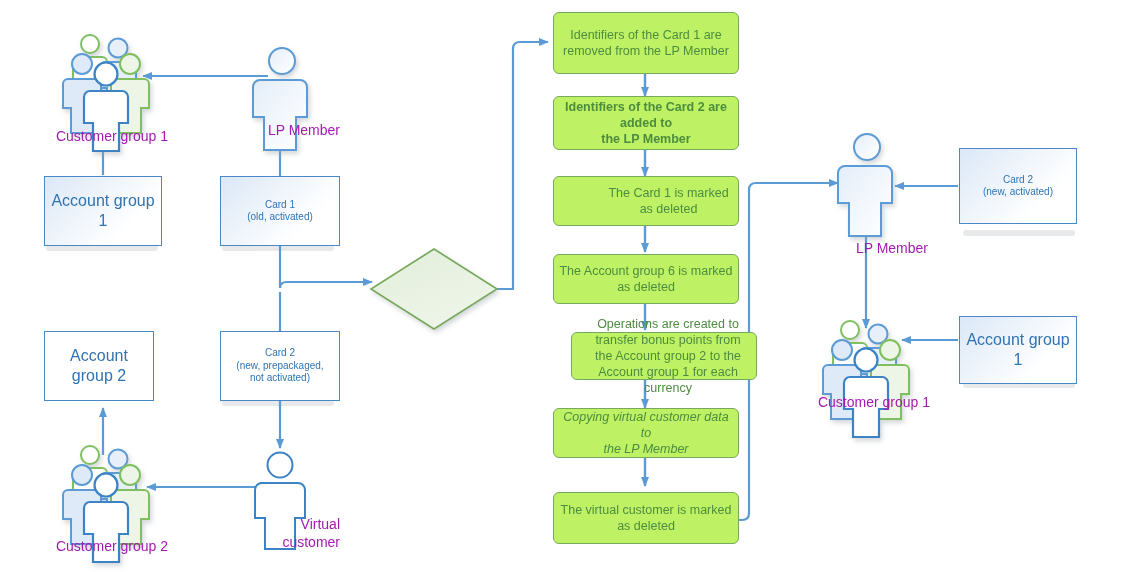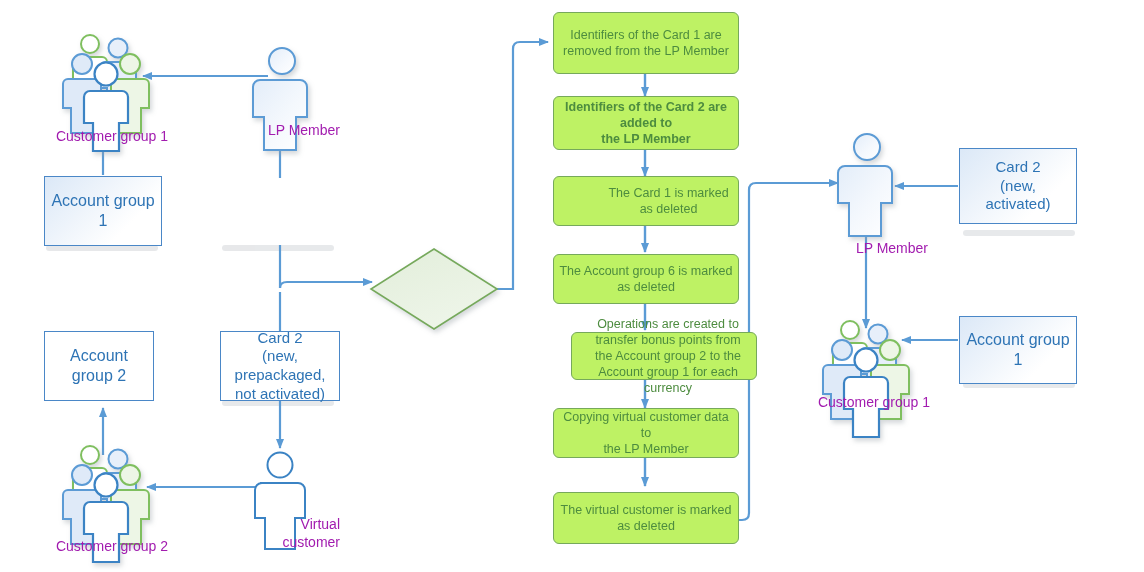--- a/index.html
+++ b/index.html
@@ -18,21 +18,21 @@
     color:#2e74b5;
     line-height:1.25;
   }
   .rect.grad{
     background:linear-gradient(135deg,#dbe8f7 0%,#eef4fb 38%,#ffffff 72%);
   }
   .rect.plain{background:#ffffff;}
   .rect .txt{padding:0 6px;width:100%;}
 
   .rect-big{font-size:16px;}
-  .rect-small{font-size:15px;}
+  .rect-small{font-size:10px;}
 
   
   .proc{
     border:1px solid #76a95b;
     border-radius:6px;
     background:#bef264;
     color:#4d8c3f;
     font-size:12.5px;
     line-height:1.28;
     justify-content:flex-end;
@@ -195,20 +195,26 @@
   </svg>
 
   <div class="caption" style="left:38px;top:128px;width:130px;">Customer group 1</div>
 
   <div class="caption" style="left:222px;top:122px;width:118px;">LP Member</div>
 
   <div class="node rect grad rect-big" style="left:44px;top:176px;width:118px;height:70px;">
     <span class="txt">Account group 1</span>
   </div>
 
+  <div class="node rect grad rect-small" style="left:220px;top:176px;width:120px;height:70px;">
+    <span class="txt">
+      <span>Card 1</span><br>
+      <span>(old, activated)</span>
+    </span>
+  </div>
 
   <div class="node rect plain rect-big" style="left:44px;top:331px;width:110px;height:70px;">
     <span class="txt">Account group 2</span>
   </div>
 
   <div class="node rect plain rect-small" style="left:220px;top:331px;width:120px;height:70px;">
     <span class="txt">
       <span>Card 2</span><br>
       <span>(new, prepackaged,</span><br>
       <span>not activated)</span>
@@ -242,21 +248,21 @@
   </div>
 
   <div class="node proc overflow" style="left:571px;top:332px;width:186px;height:48px;">
     <span class="txt" style="white-space:pre-line;position:absolute;left:0;top:50%;transform:translateY(-50%);">Operations are created to
 transfer bonus points from
 the Account group 2 to the
 Account group 1 for each
 currency</span>
   </div>
 
-  <div class="node proc" style="left:553px;top:408px;width:186px;height:50px;">
+  <div class="node proc" style="left:553px;top:408px;width:186px;height:50px;font-style:italic;">
     <span class="txt" style="white-space:pre-line;">Copying virtual customer data to
 the LP Member</span>
   </div>
 
   <div class="node proc" style="left:553px;top:492px;width:186px;height:52px;">
     <span class="txt" style="white-space:pre-line;">The virtual customer is marked
 as deleted</span>
   </div>
 
   <div class="caption" style="left:810px;top:240px;width:118px;">LP Member</div>

